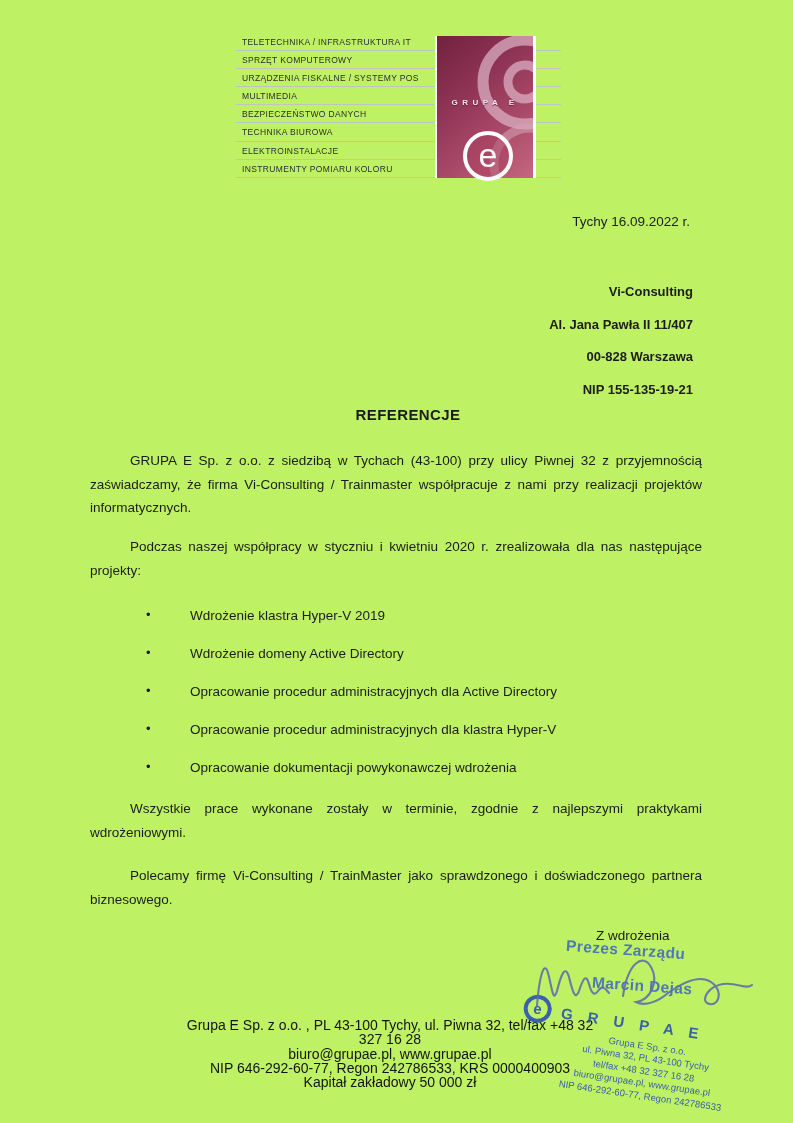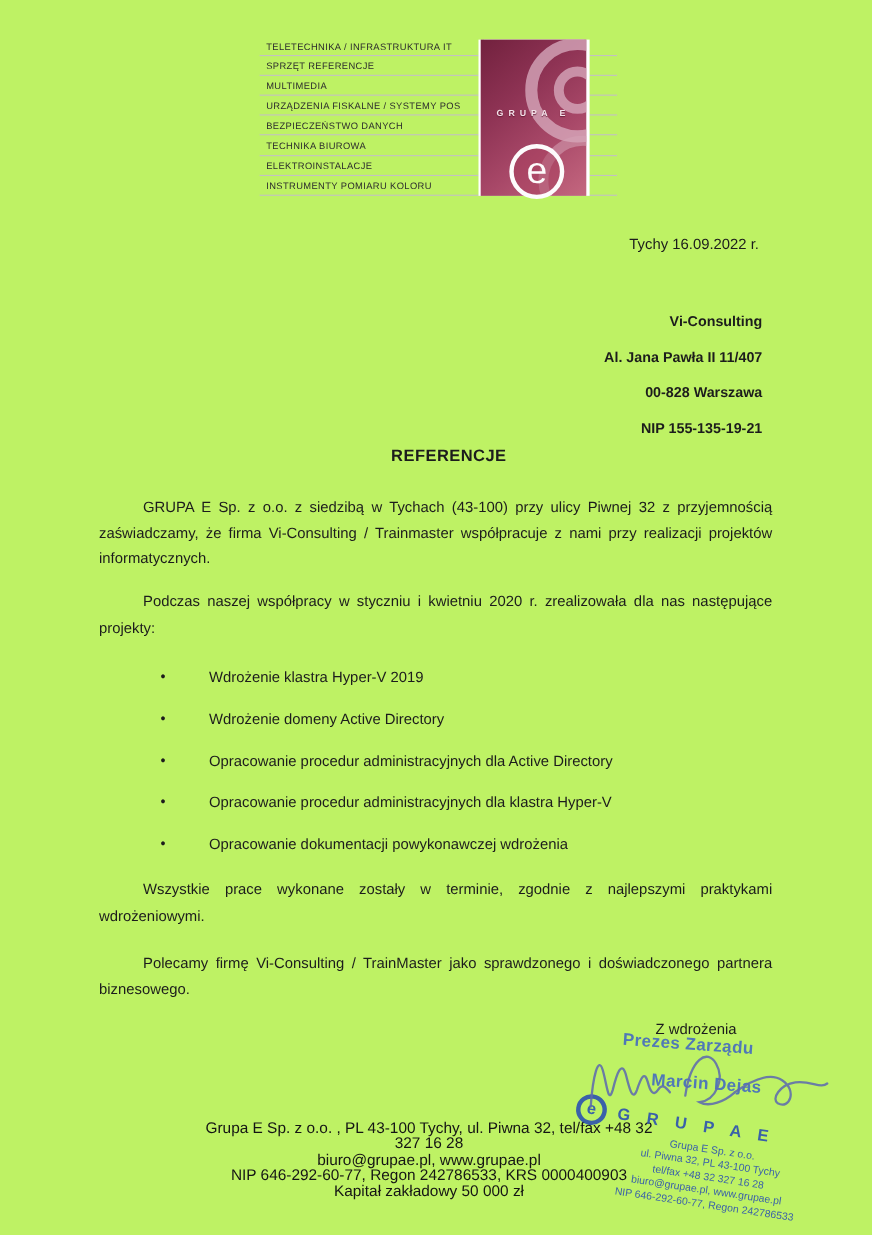--- a/index.html
+++ b/index.html
@@ -93,23 +93,23 @@
   .stamp-lines { margin-top:1px; text-align:center; font-size:9.5px; line-height:12.4px; }
   .stamp-lines div { white-space:nowrap; }
 </style>
 </head>
 <body>
 
 <div class="page">
 
   <div class="services">
     <div class="service">TELETECHNIKA / INFRASTRUKTURA IT</div>
-    <div class="service">SPRZĘT REFERENCJE</div>
+    <div class="service">SPRZĘT KOMPUTEROWY</div>
+    <div class="service">URZĄDZENIA FISKALNE / SYSTEMY POS</div>
     <div class="service">MULTIMEDIA</div>
-    <div class="service">URZĄDZENIA FISKALNE / SYSTEMY POS</div>
     <div class="service">BEZPIECZEŃSTWO DANYCH</div>
     <div class="service">TECHNIKA BIUROWA</div>
     <div class="service">ELEKTROINSTALACJE</div>
     <div class="service">INSTRUMENTY POMIARU KOLORU</div>
   </div>
 
   <div class="logo">
     <svg width="96" height="142" viewBox="0 0 96 142">
       <circle cx="88" cy="46" r="42" fill="none" stroke="#d9aec0" stroke-width="11" opacity="0.75"></circle>
       <circle cx="88" cy="46" r="17" fill="none" stroke="#d9aec0" stroke-width="9" opacity="0.75"></circle>

